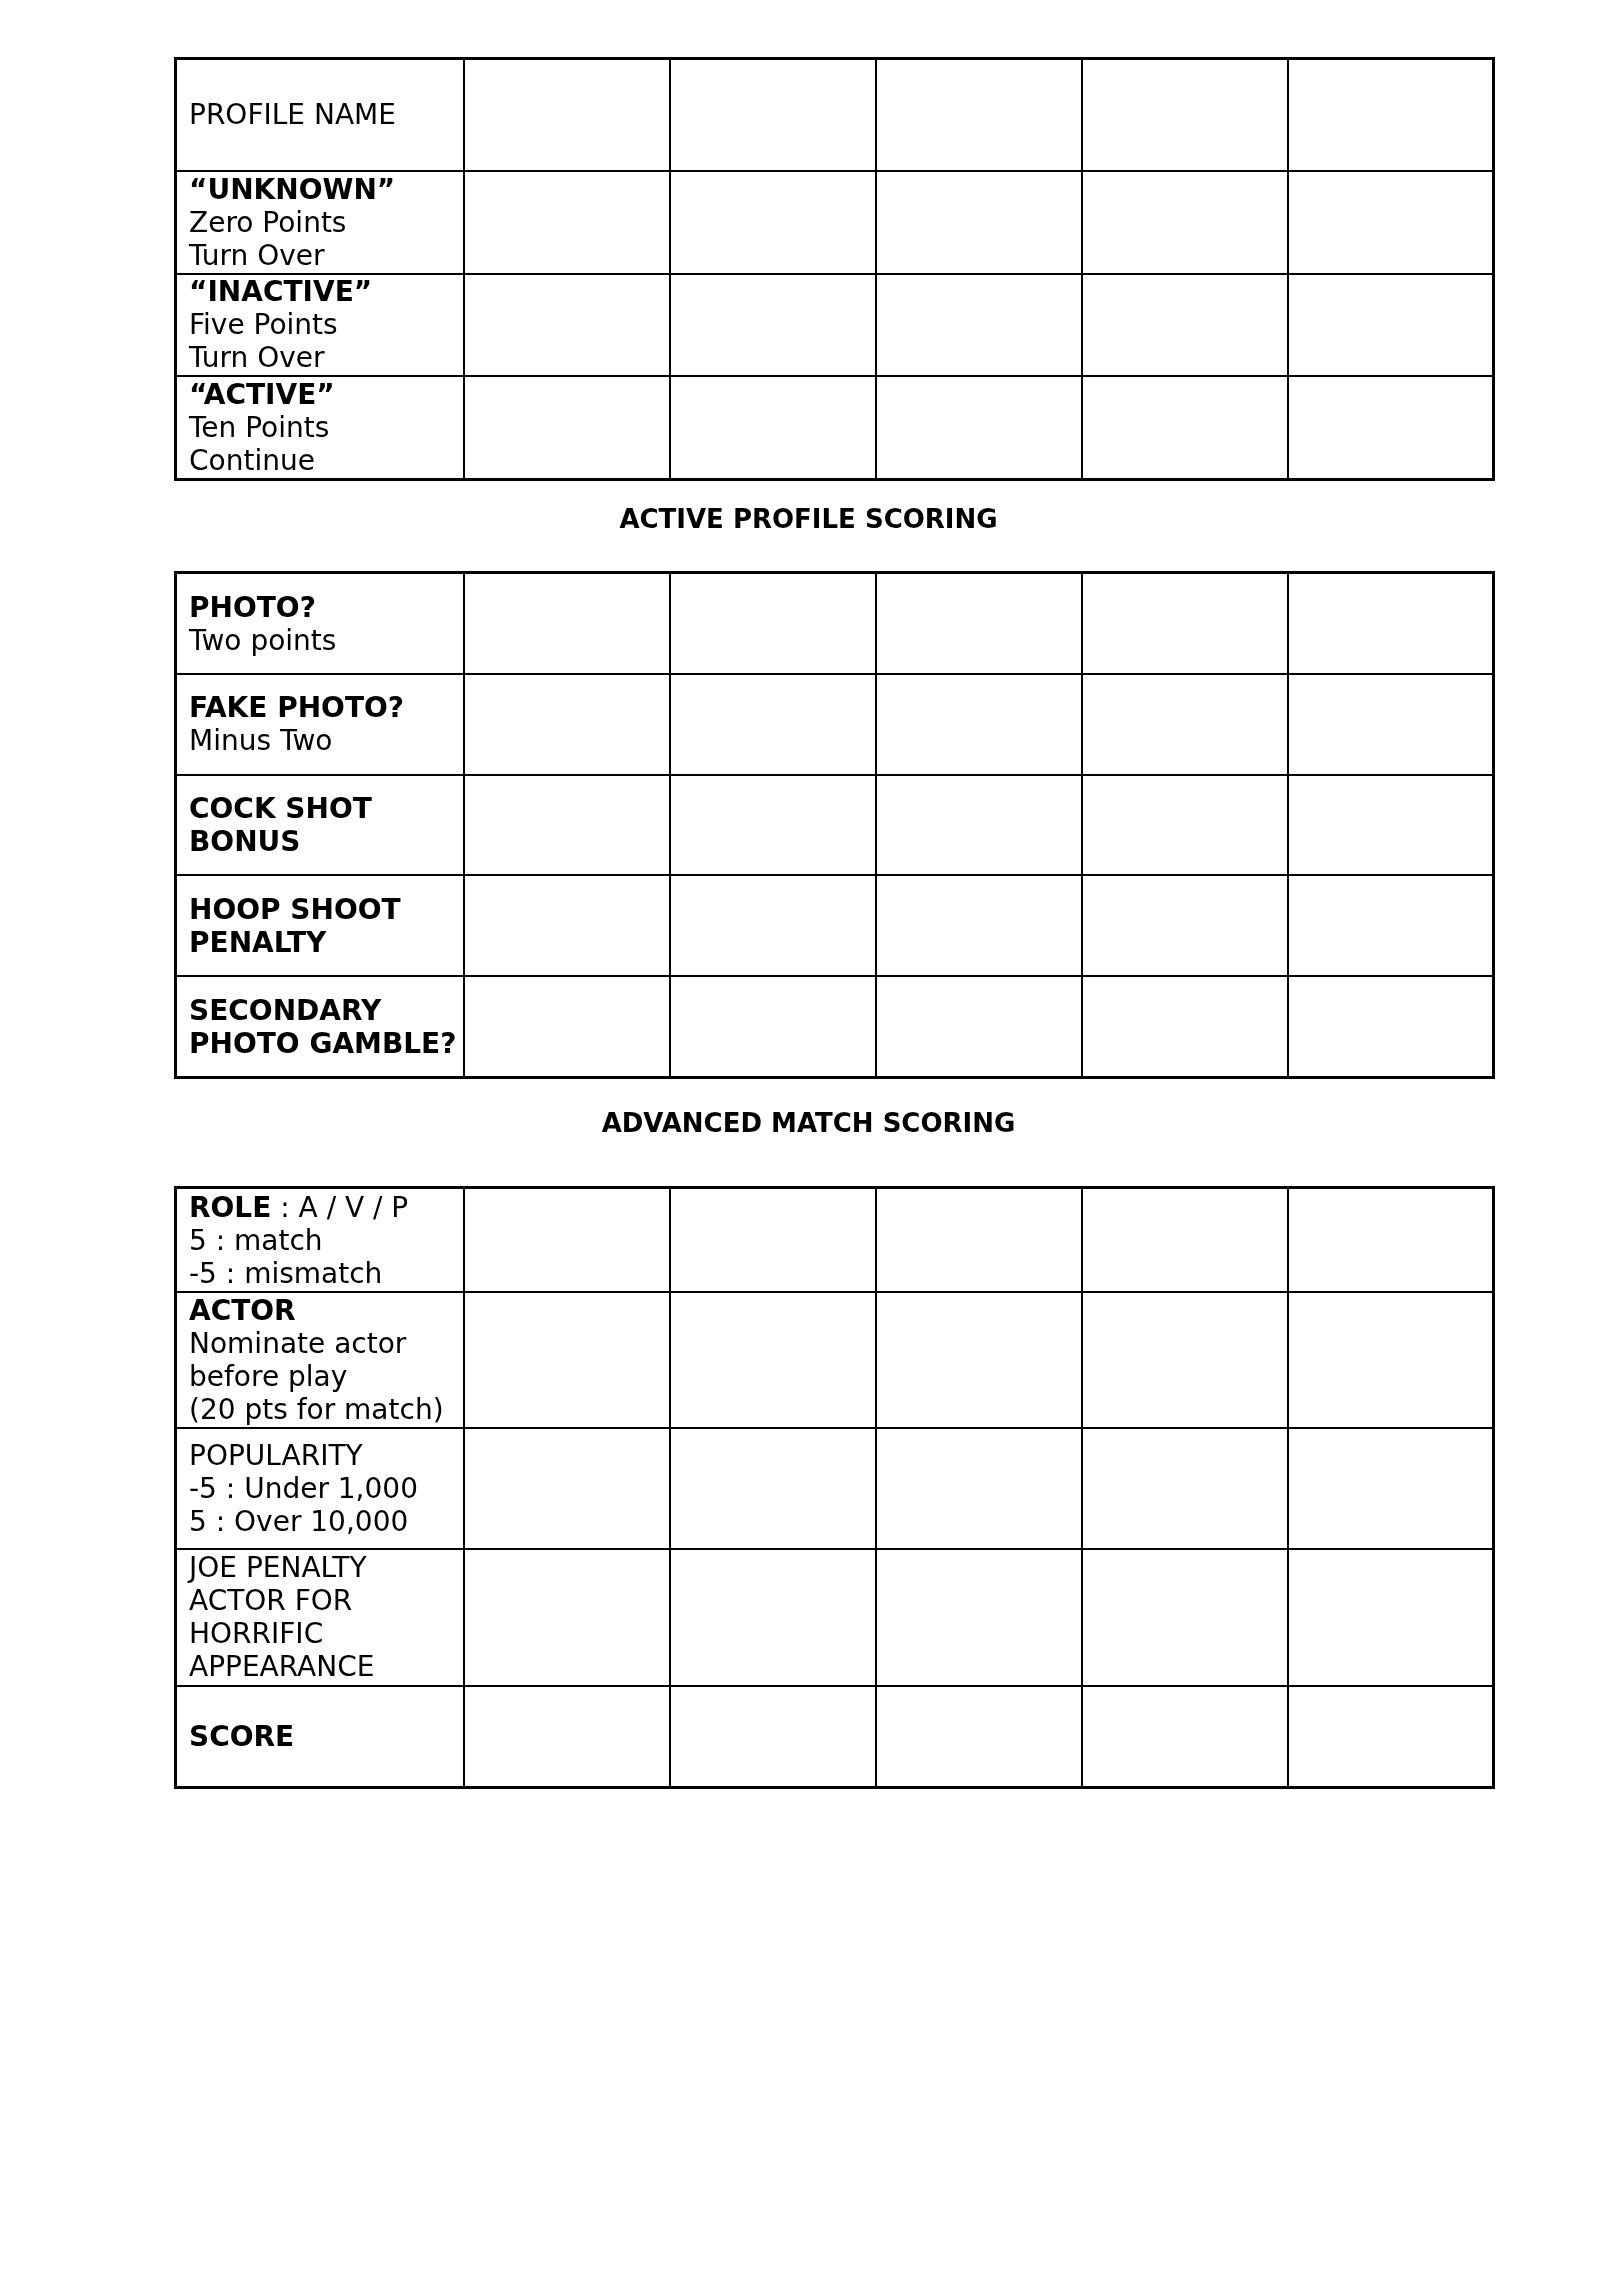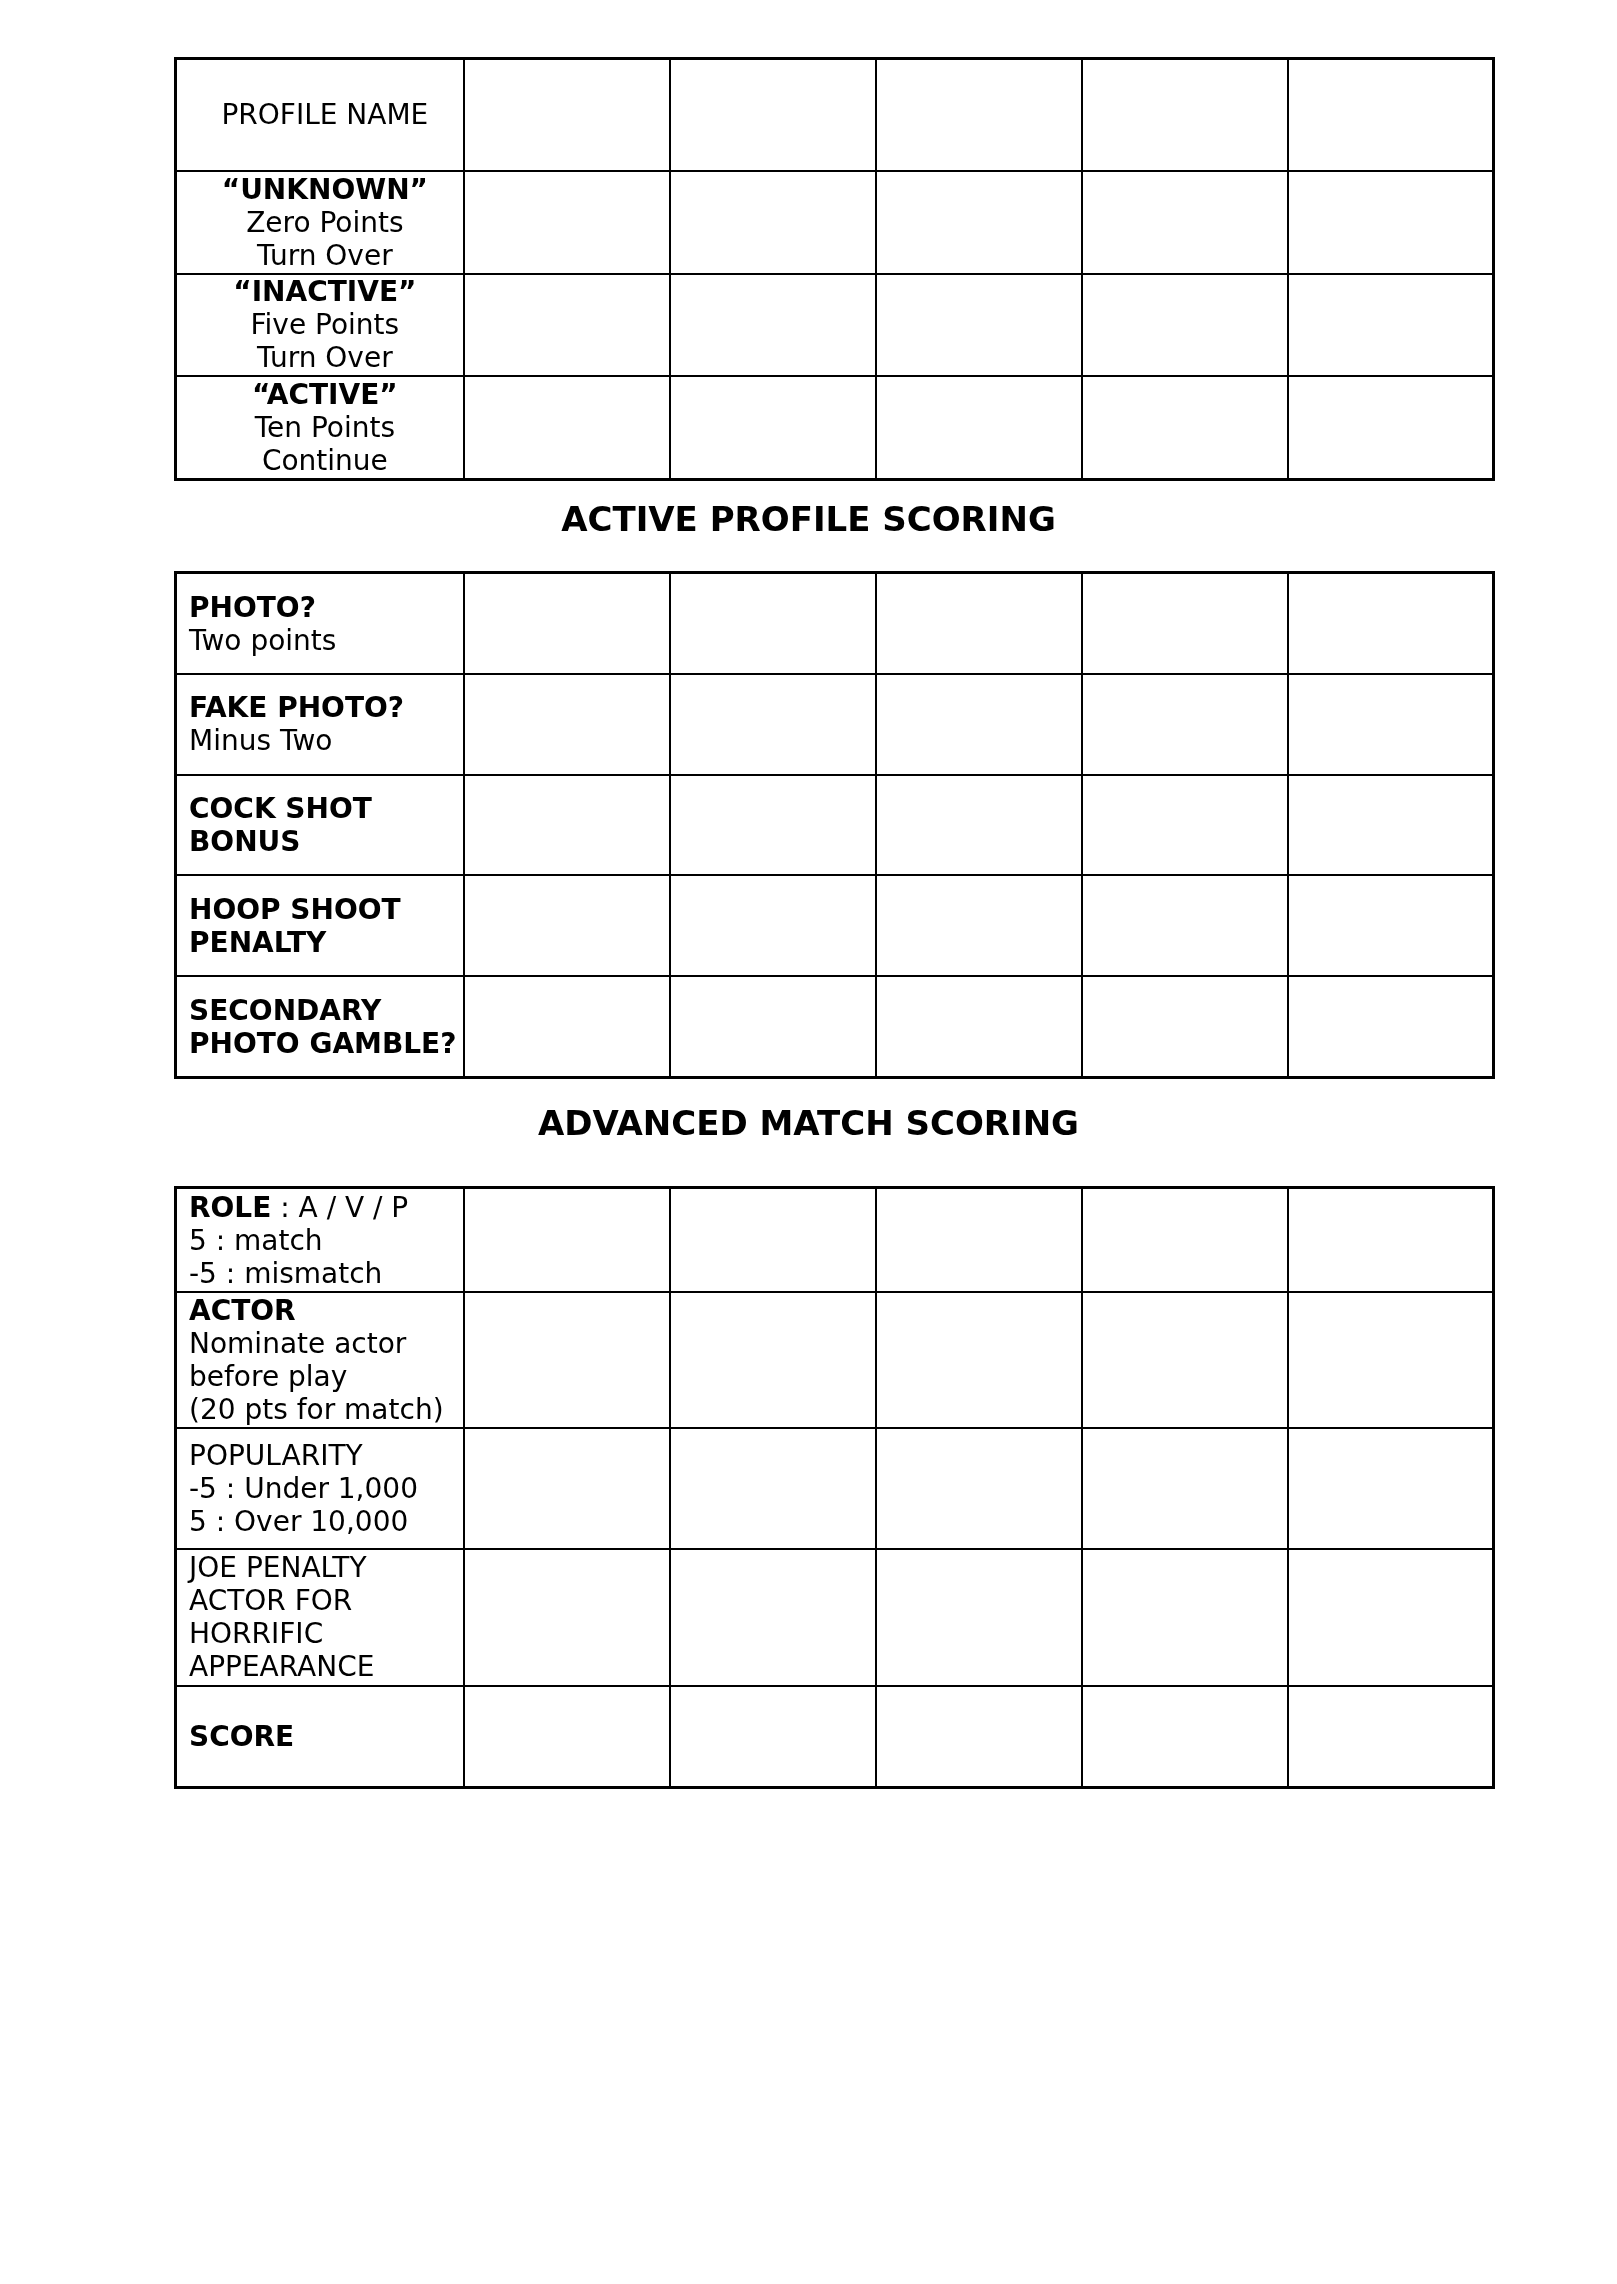--- a/index.html
+++ b/index.html
@@ -14,36 +14,36 @@
   .page-title {
     margin: 199px 0 0 0;
     font-size: 101px;
     font-weight: 400;
     line-height: 101px;
     text-align: center;
     letter-spacing: 0px;
     white-space: nowrap;
   }
   .section-heading {
-    font-size: 34px;
+    font-size: 26px;
     font-weight: 700;
     line-height: 37px;
     text-align: center;
     white-space: nowrap;
   }
   .h-active   { margin: 20px 0 0 0; }
   .h-advanced { margin: 25.6px 0 0 0; }
   table.sheet-table {
     border-collapse: collapse;
     table-layout: fixed;
     width: 1316px;
     margin-left: 174px;
     border: 3.7px solid #000;
   }
-  #t1 { margin-top: 57px; text-align: center; }
+  #t1 { margin-top: 57px; }
   #t2 { margin-top: 33px; border-radius: 9px; }
   #t3 { margin-top: 44px; }
   col.label-col { width: 288px; }
   col.data-col  { width: 206px; }
   table.sheet-table td {
     border: 2.7px solid #000;
     vertical-align: middle;
     padding: 0.9px 1.8px 0.9px 12px;
     font-size: 28px;
     line-height: 33px;

